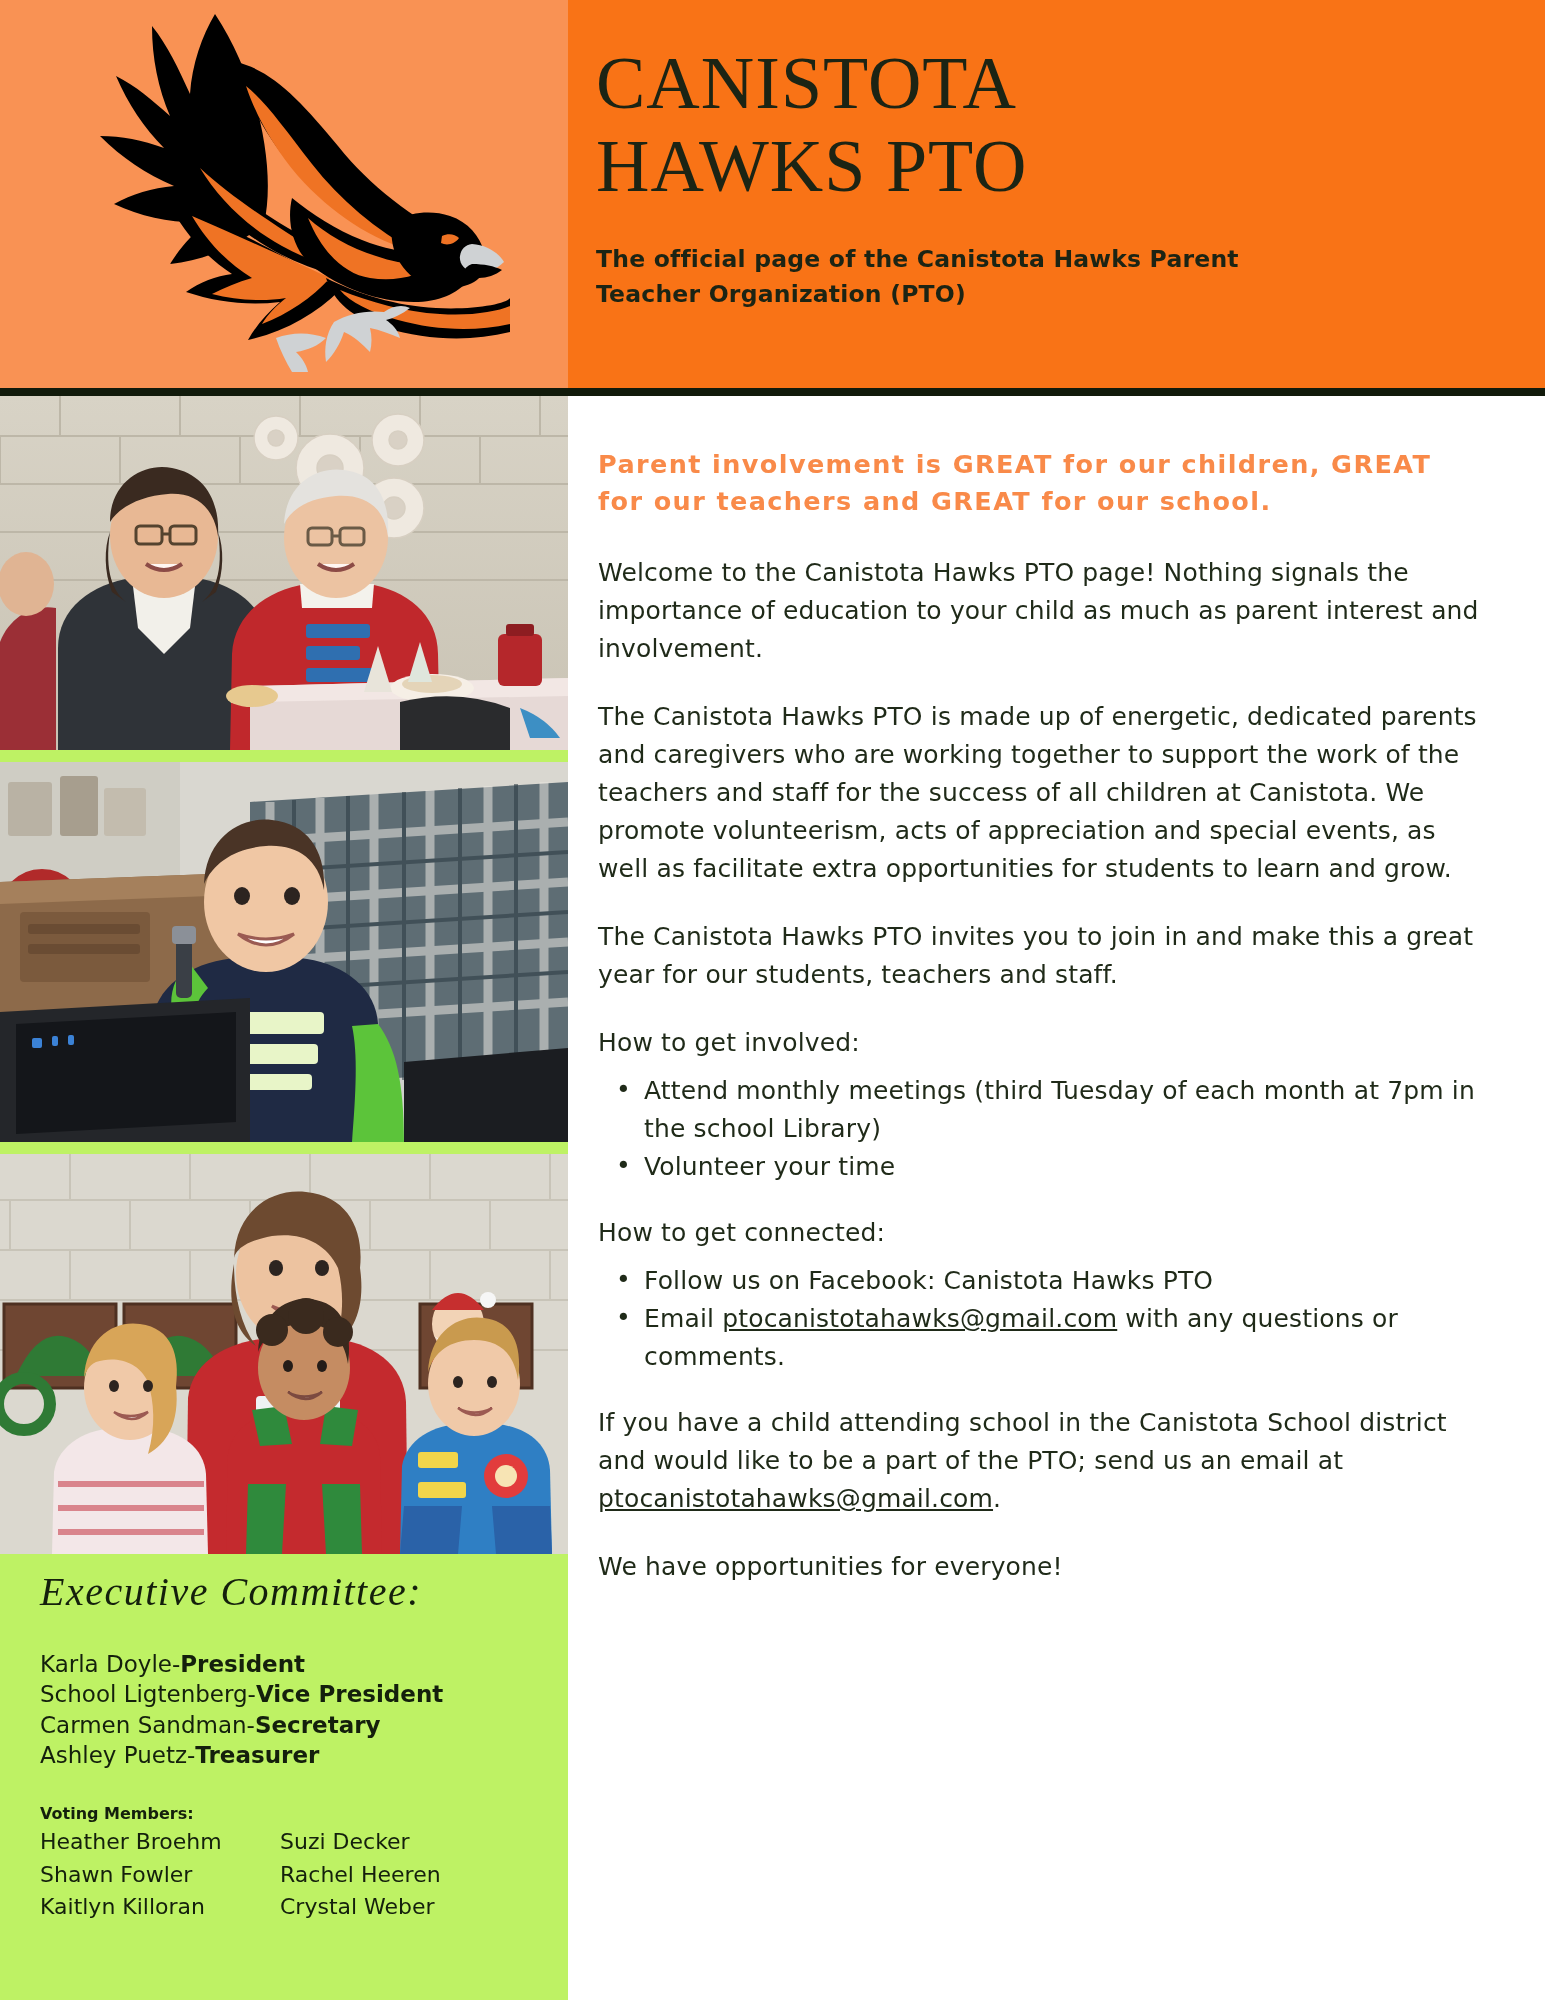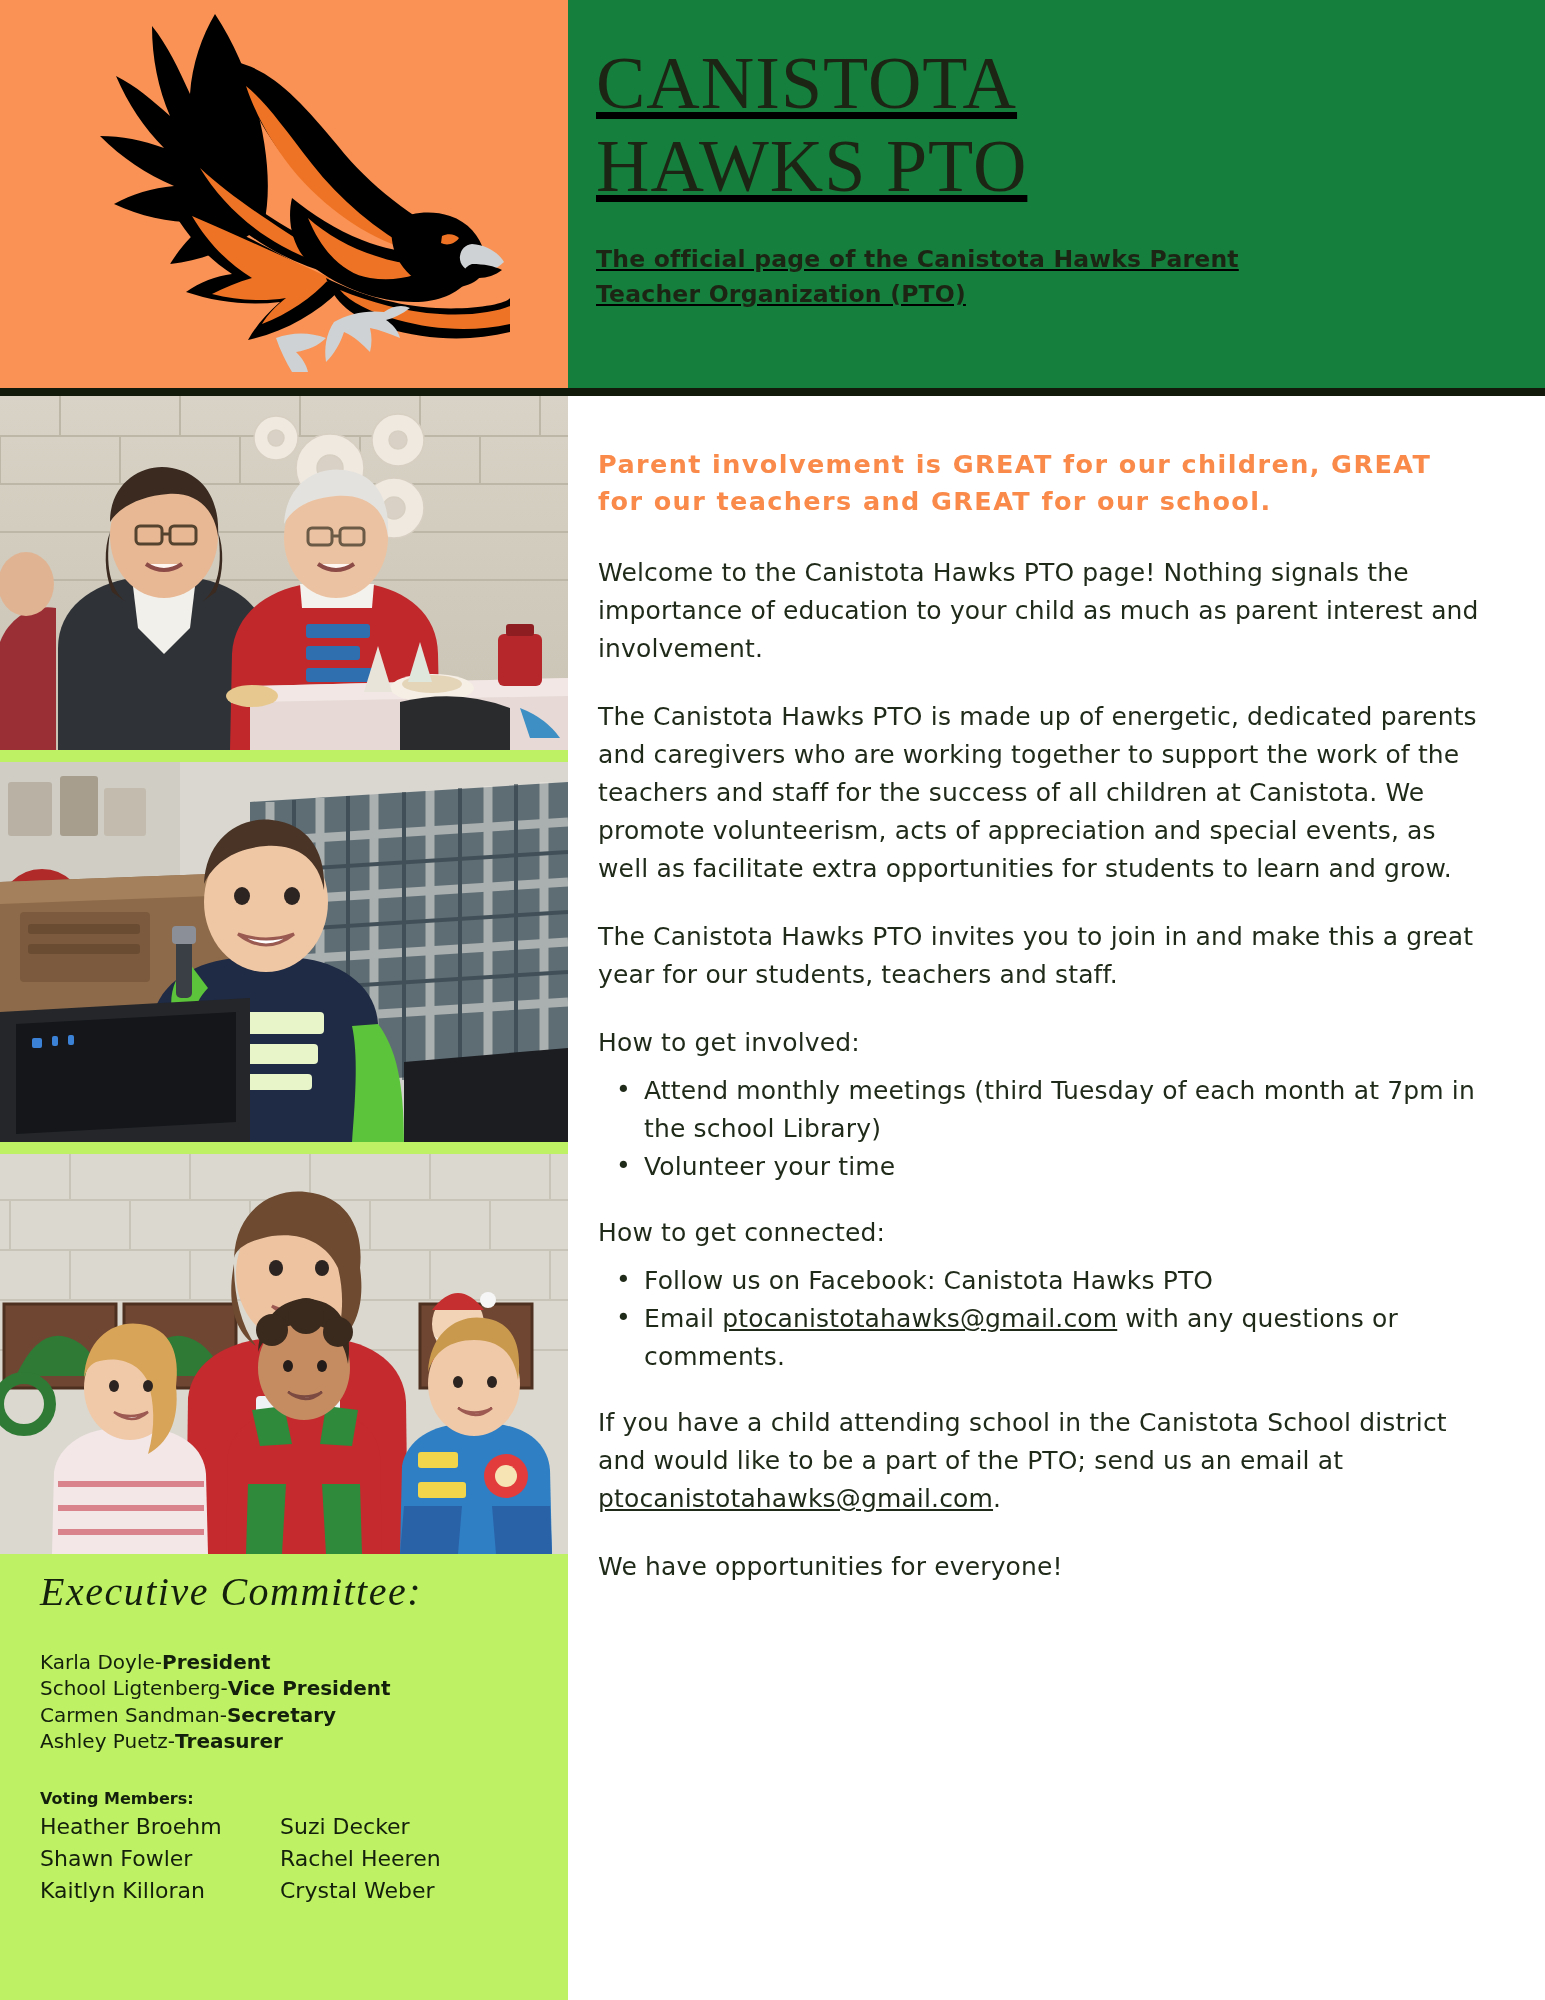--- a/index.html
+++ b/index.html
@@ -41,24 +41,23 @@
   }
   .logo-panel svg {
     position: absolute;
     left: 40px;
     top: 2px;
     width: 470px;
     height: 370px;
   }
   .header-right {
     flex: 1;
-    background: #15803d;
+    background: #f97316;
     padding: 42px 40px 0 28px;
     box-sizing: border-box;
-    text-decoration: underline;
   }
   .org-title {
     font-family: "Liberation Serif", "DejaVu Serif", serif;
     font-size: 74px;
     line-height: 1.12;
     color: #1c2414;
     letter-spacing: 1px;
     font-weight: 400;
     margin: 0;
     white-space: nowrap;
@@ -122,21 +121,21 @@
   .committee-title {
     font-family: "Liberation Serif", "DejaVu Serif", serif;
     font-style: italic;
     font-size: 40px;
     color: #14200c;
     letter-spacing: 1.5px;
     margin: 0 0 34px 0;
     white-space: nowrap;
   }
   .officer {
-    font-size: 20px;
+    font-size: 23px;
     line-height: 1.32;
     color: #14200c;
     white-space: nowrap;
   }
   .officer b { font-weight: bold; }
   .voting-title {
     font-weight: bold;
     font-size: 16px;
     color: #14200c;
     margin-top: 34px;

